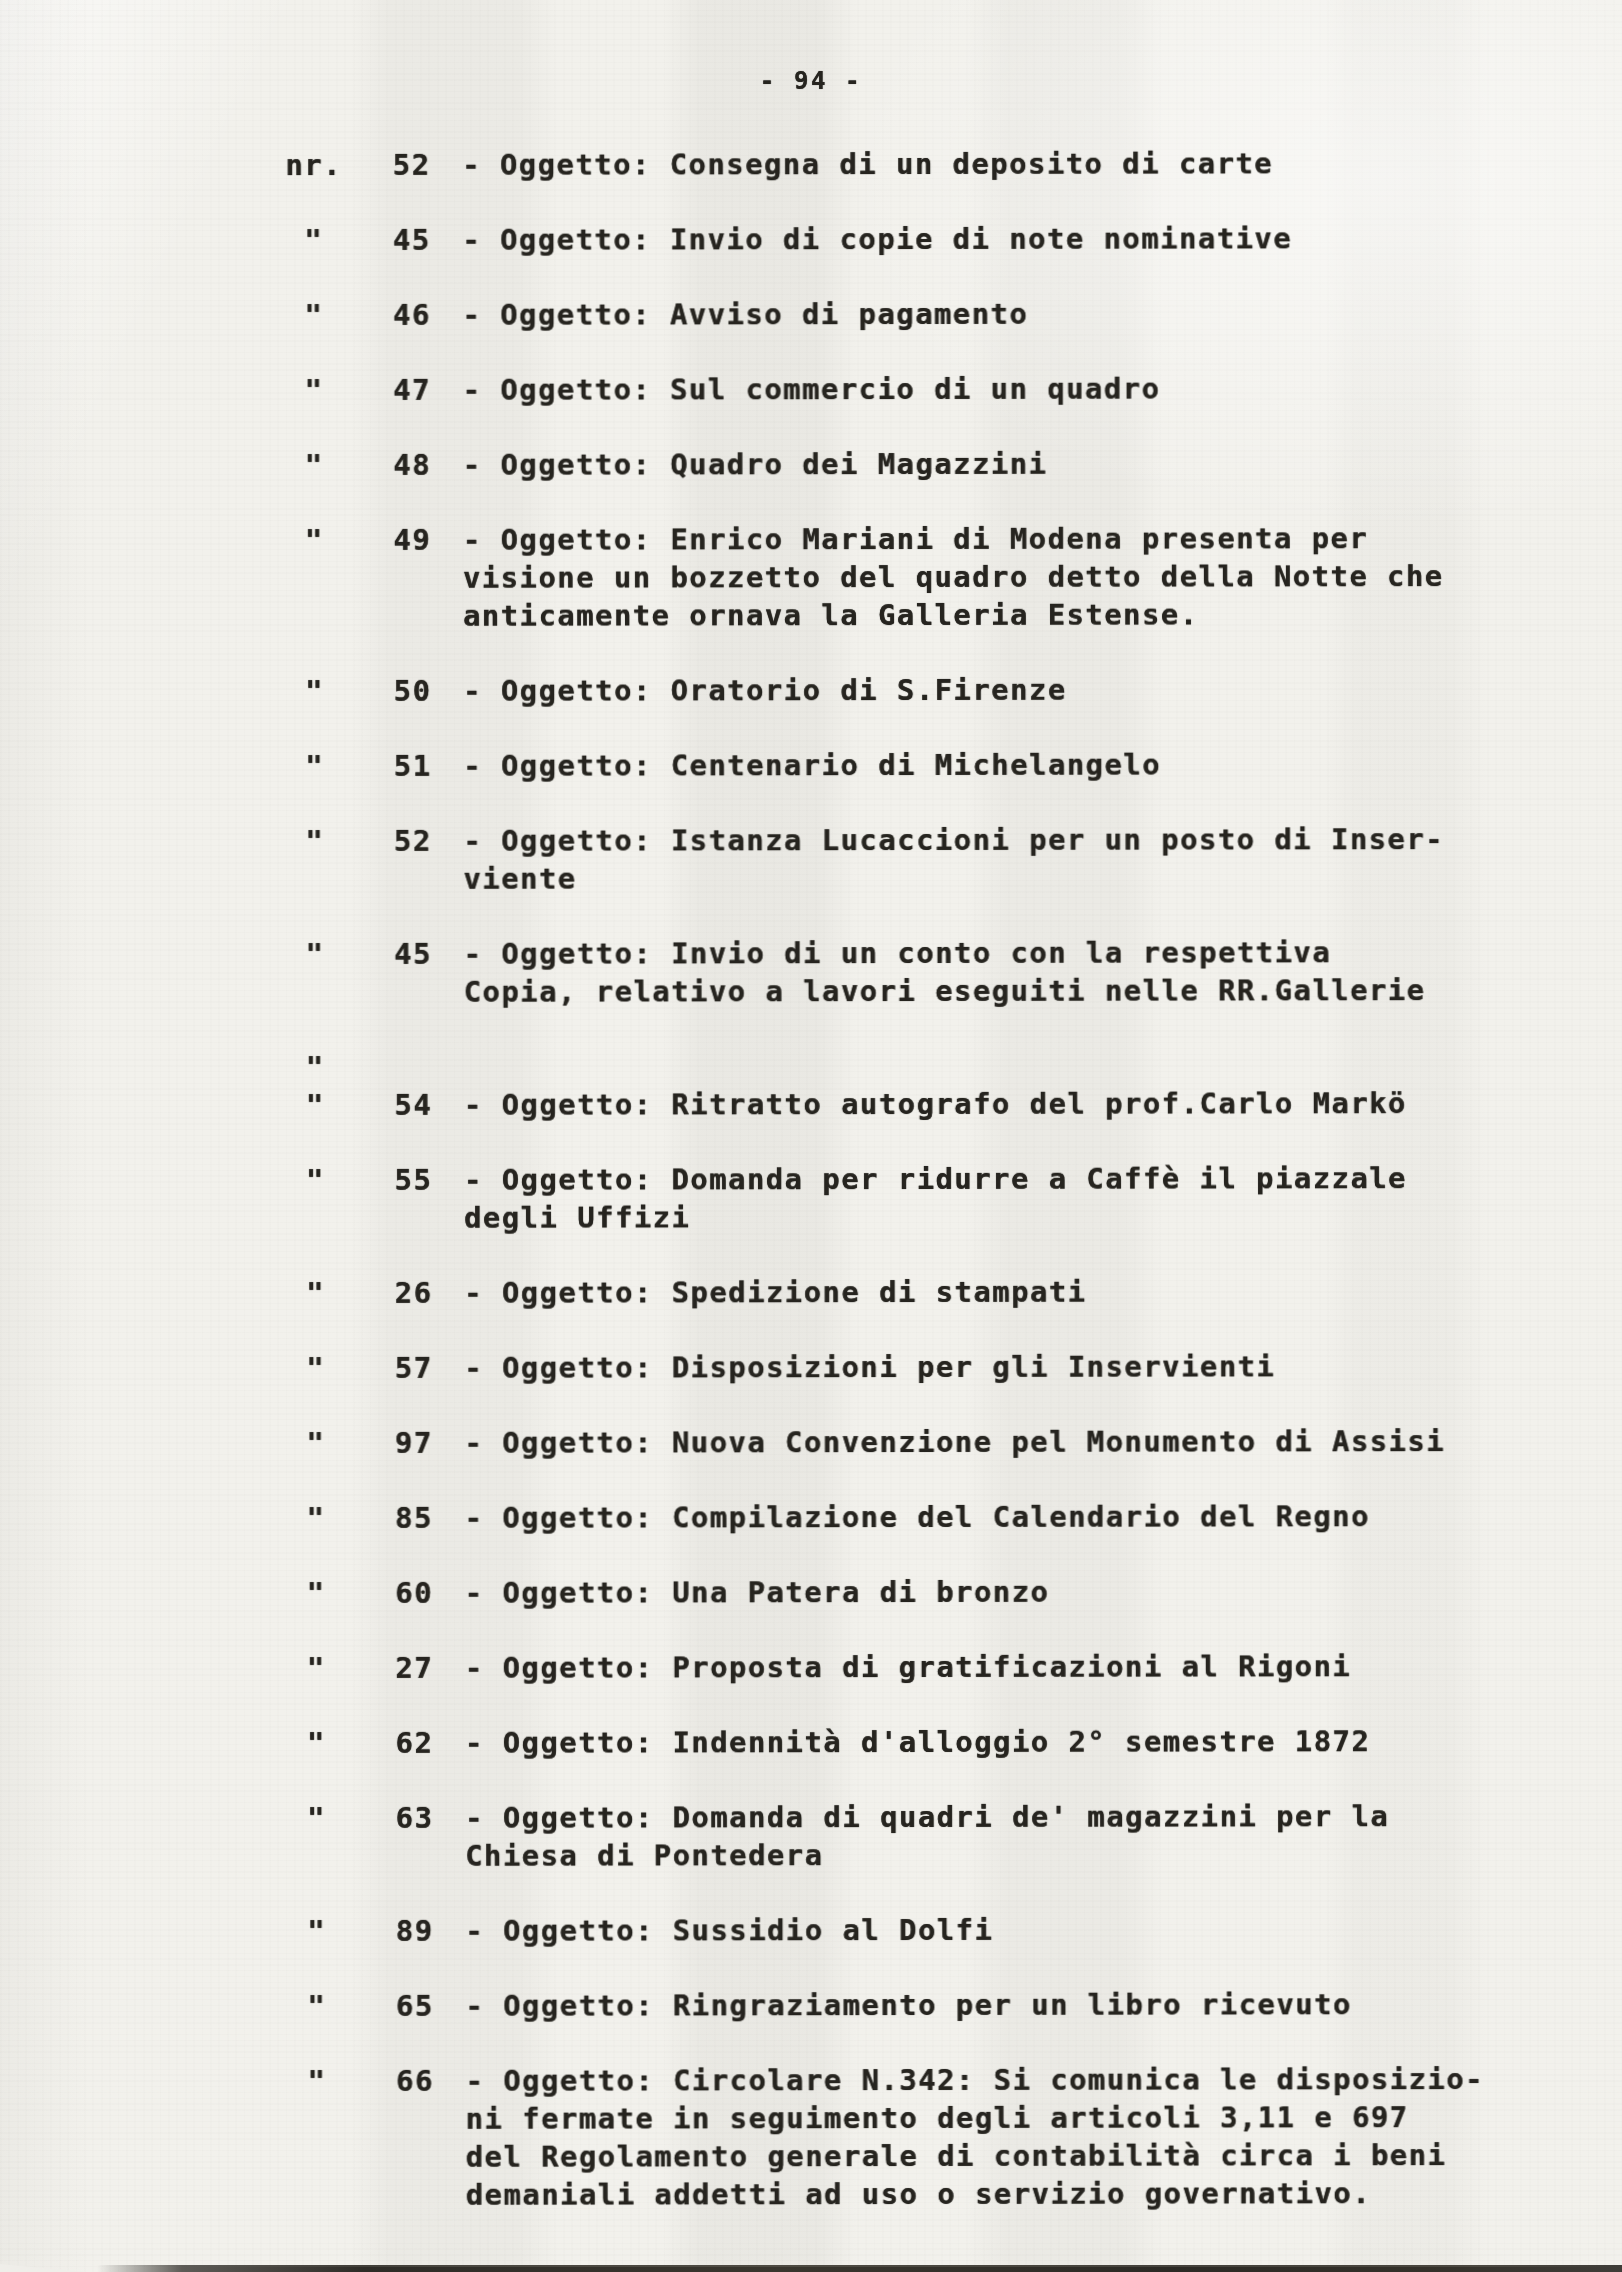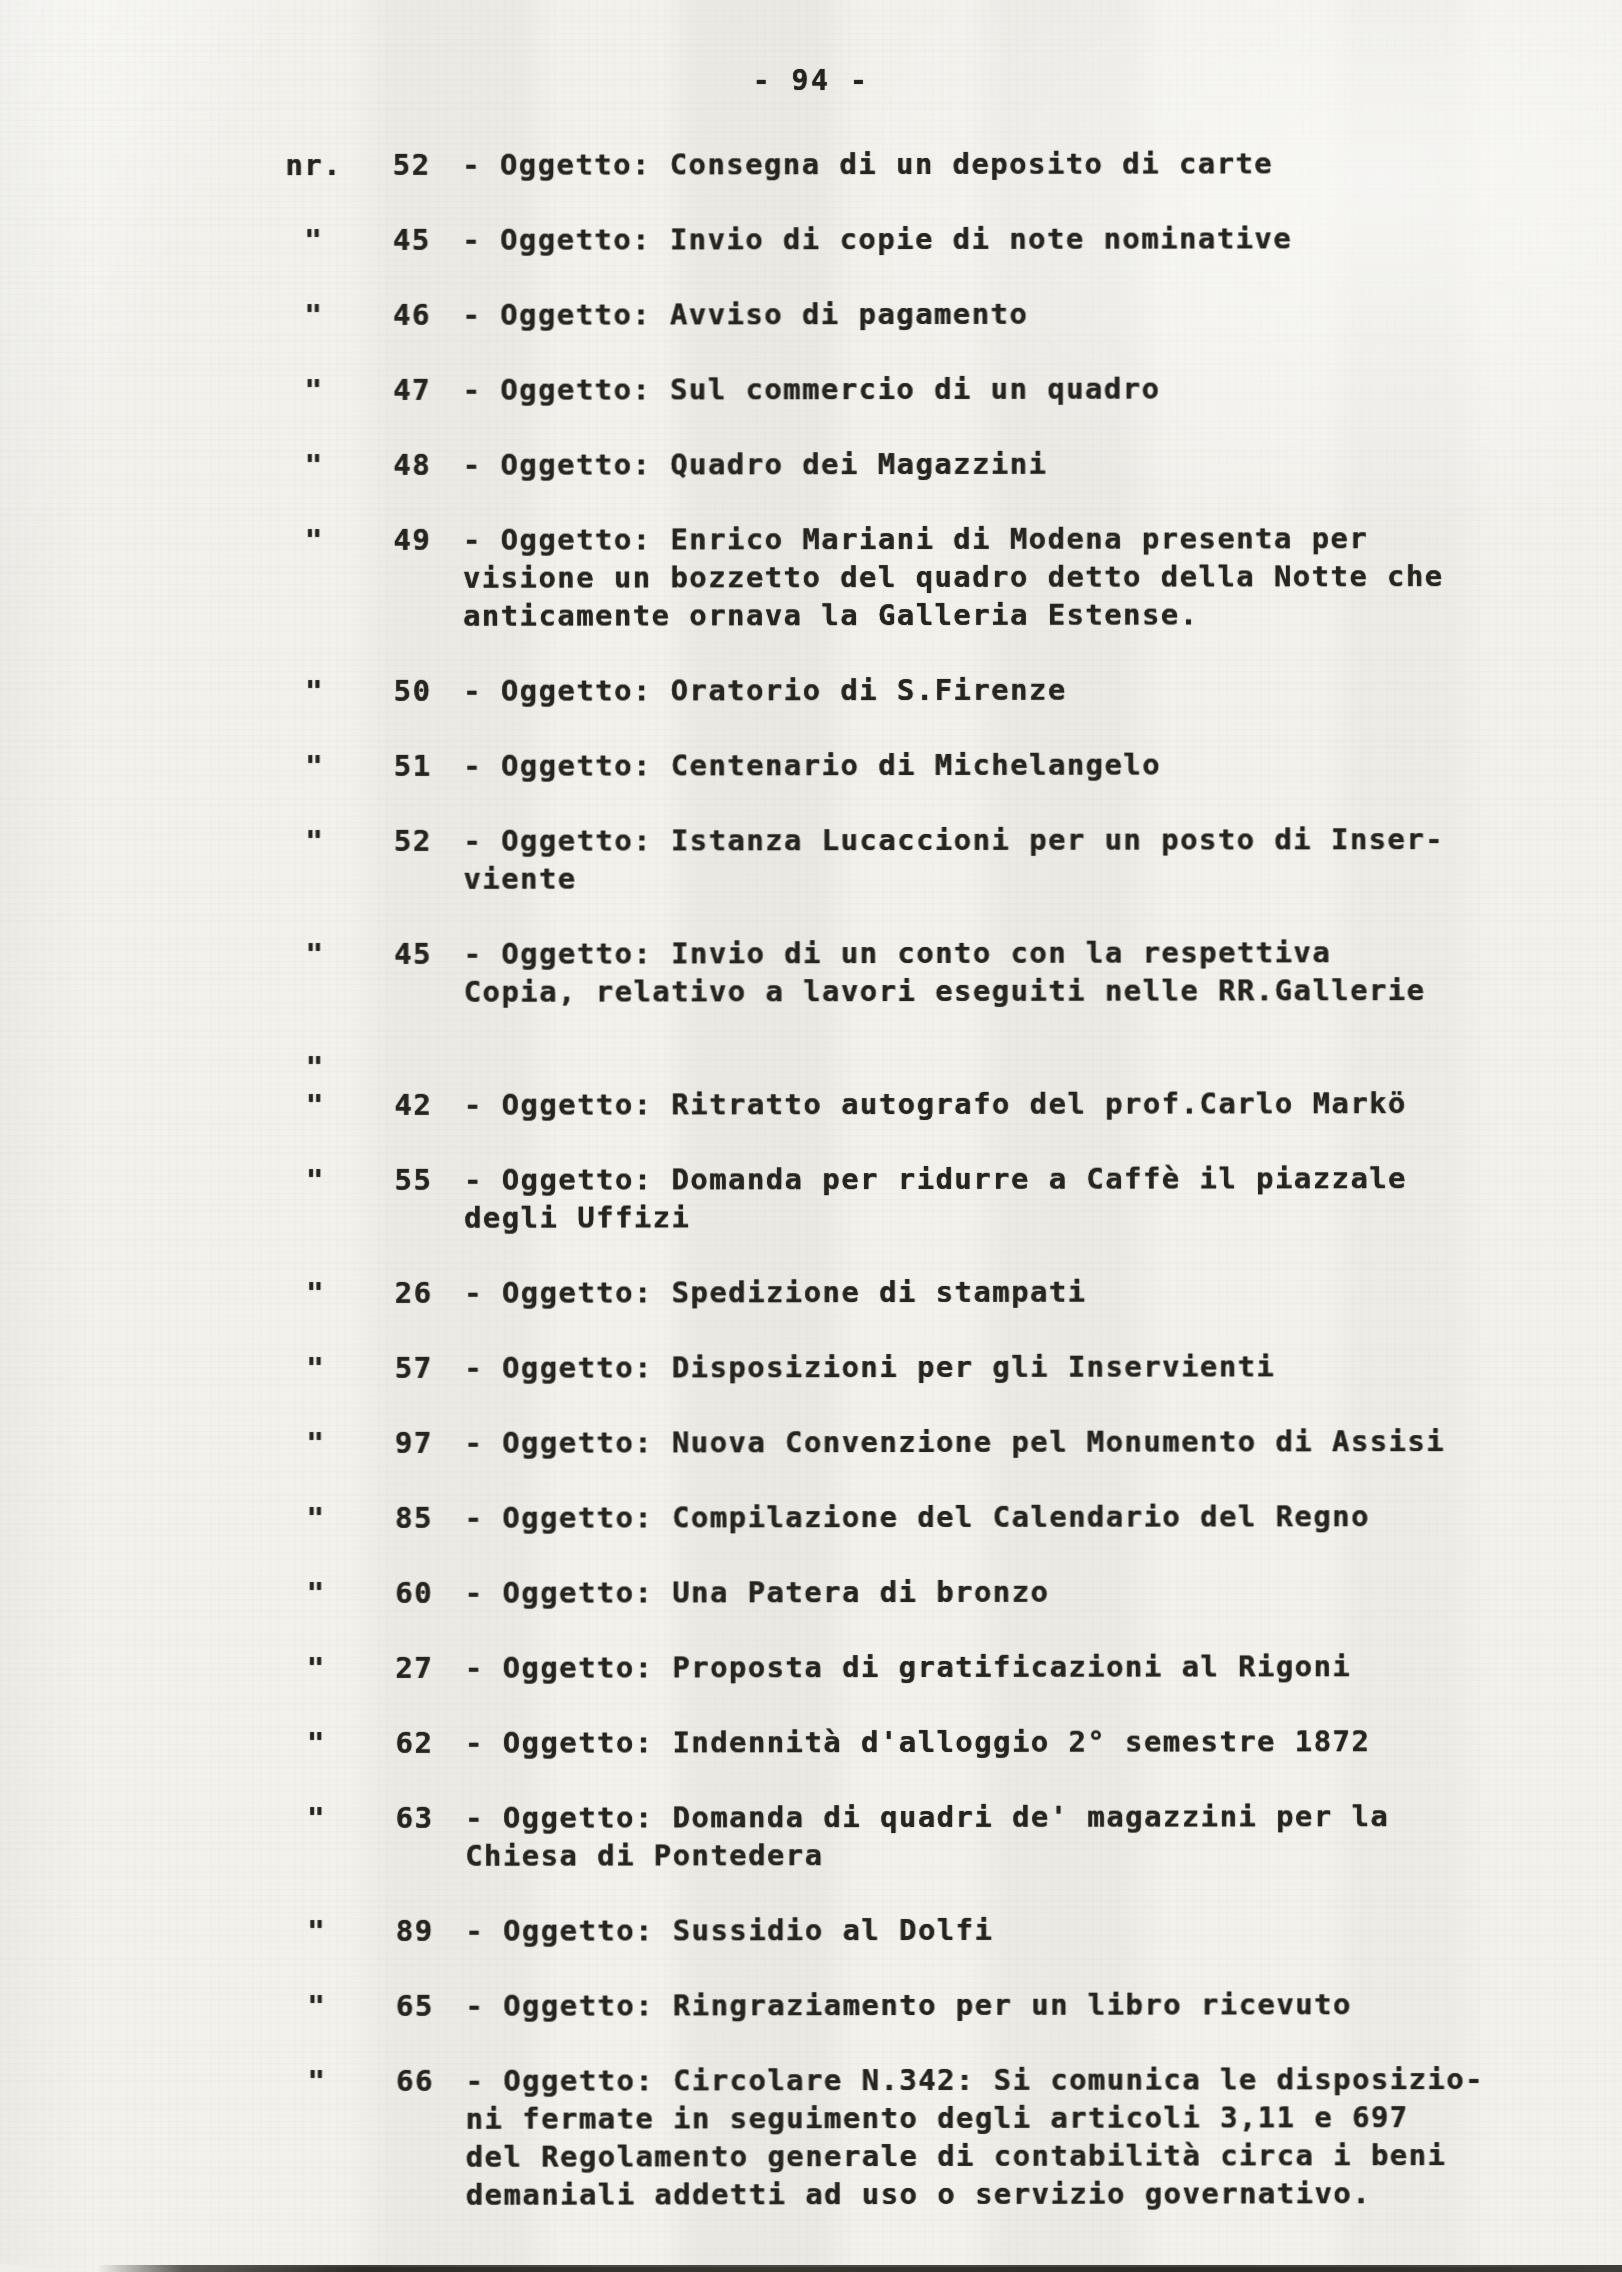--- a/index.html
+++ b/index.html
@@ -29,21 +29,21 @@
     color: #26241f;
   }
   .ink {
     text-shadow: 0 0 0.8px rgba(25,24,20,0.75), 0.4px 0.4px 0.6px rgba(25,24,20,0.28);
     filter: blur(0.2px);
   }
   .header-number {
     position: absolute;
     top: 62px; left: 0; right: 0;
     text-align: center;
-    font-size: 28px;
+    font-size: 24px;
     letter-spacing: 2.6px;
     line-height: 38px;
   }
   .list {
     position: absolute;
     top: 145px;
     left: 268px;
     right: 39px;
     transform: rotate(-0.1deg);
     font-size: 29px;
@@ -177,21 +177,21 @@
   </div>
 
   <div class="row tight">
     <span class="marker">"</span>
     <span class="num"></span>
     <span class="content"></span>
   </div>
 
   <div class="row">
     <span class="marker">"</span>
-    <span class="num">42</span>
+    <span class="num">54</span>
     <span class="content">
           <div class="line">- Oggetto: Ritratto autografo del prof.Carlo Markö</div>
         </span>
   </div>
 
   <div class="row">
     <span class="marker">"</span>
     <span class="num">55</span>
     <span class="content">
           <div class="line">- Oggetto: Domanda per ridurre a Caffè il piazzale</div>

